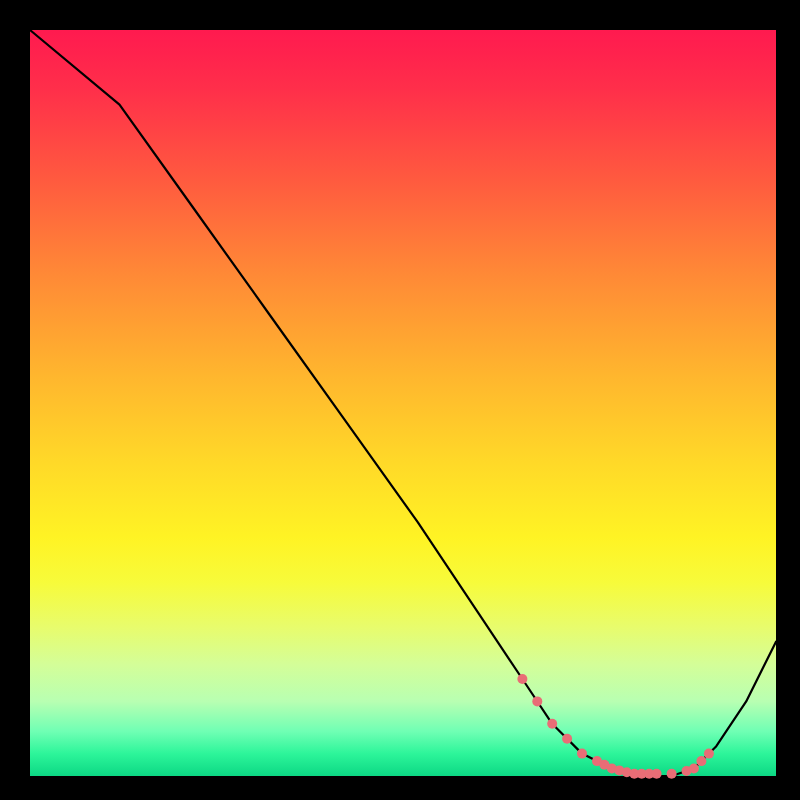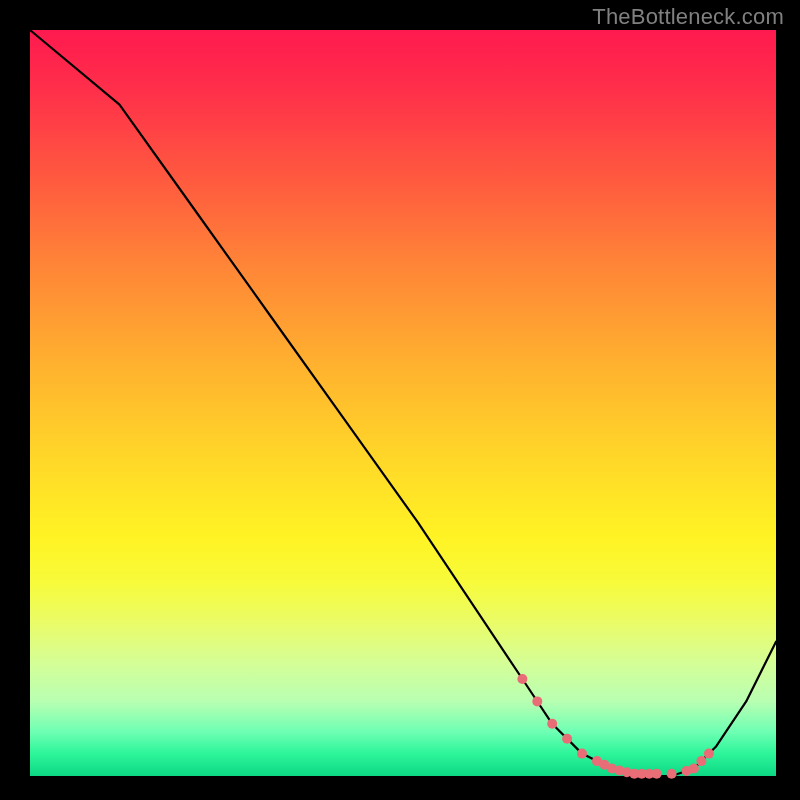--- a/index.html
+++ b/index.html
@@ -70,21 +70,20 @@
     stroke-linecap: round;
   }
   .flat-dots circle {
     fill: #e96d76;
   }
 </style>
 </head>
 <body>
 
 <div class="frame">
-  <div class="watermark">TheBottleneck.com</div>
 
   <div class="plot-area">
     <div class="plot-gradient"></div>
     <svg class="plot-svg" viewBox="0 0 746 746">
       <path id="curve-path" class="curve" d="M0.0 0.0 L89.5 74.6 L164.1 179.0 L238.7 283.5 L313.3 387.9 L387.9 492.4 L447.6 581.9 L492.4 649.0 L522.2 693.8 L552.0 723.6 L581.9 738.5 L611.7 746.0 L641.6 746.0 L663.9 738.5 L686.3 716.2 L716.2 671.4 L746.0 611.7"></path>
       <g id="flat-dots" class="flat-dots">
           <circle cx="492.4" cy="649.0" r="5"></circle>
           <circle cx="507.3" cy="671.4" r="5"></circle>
           <circle cx="522.2" cy="693.8" r="5"></circle>
           <circle cx="537.1" cy="708.7" r="5"></circle>

